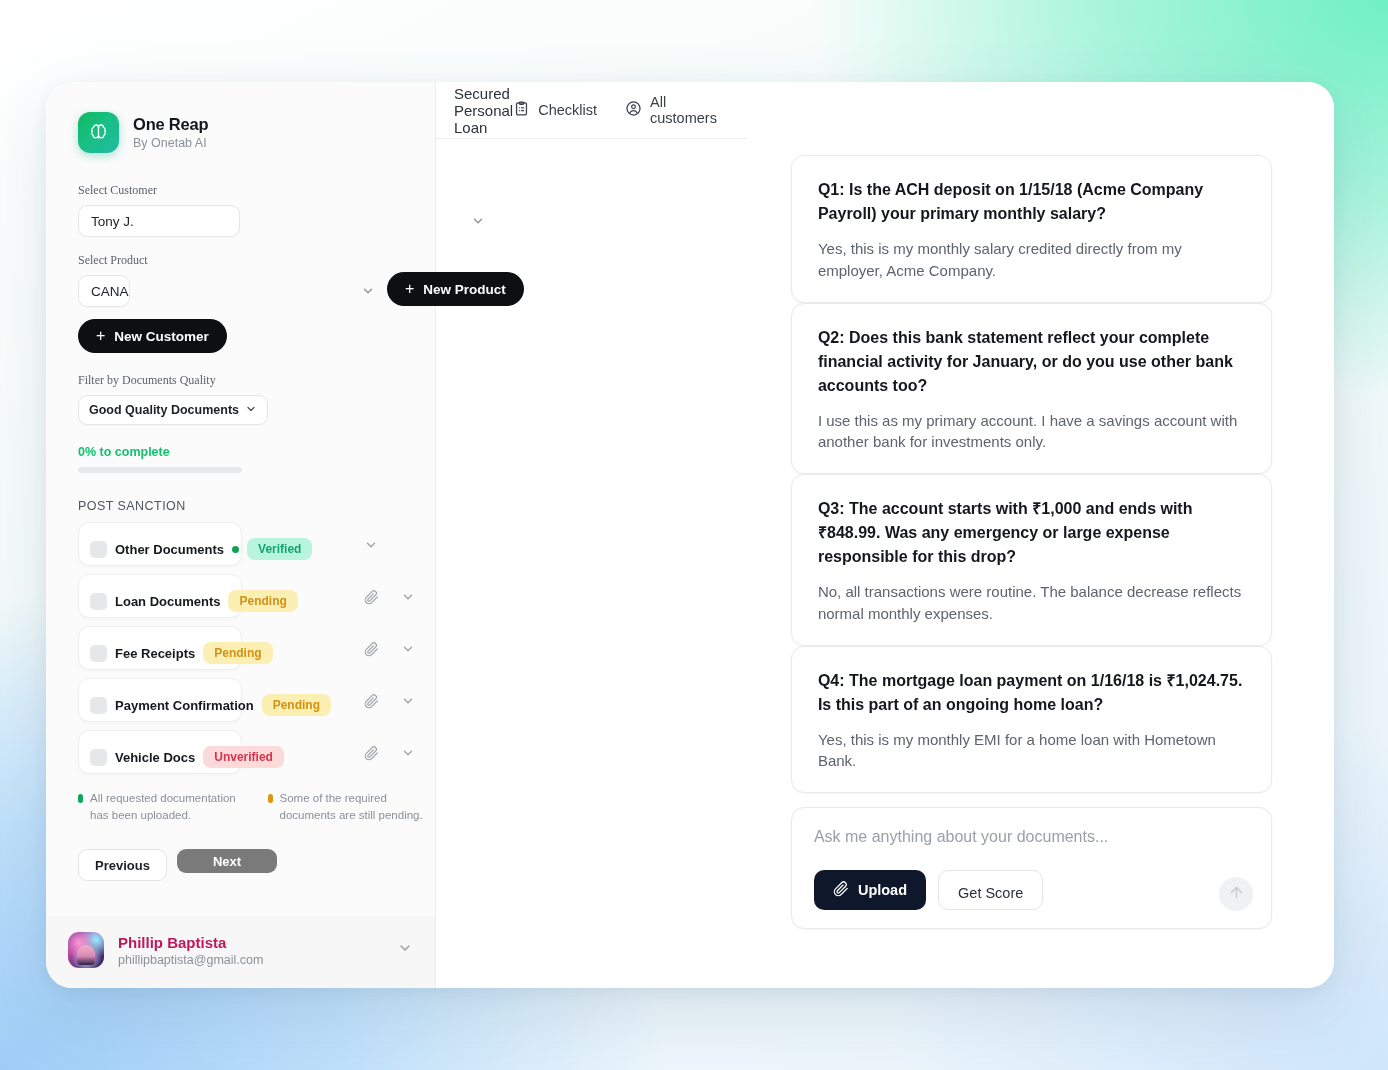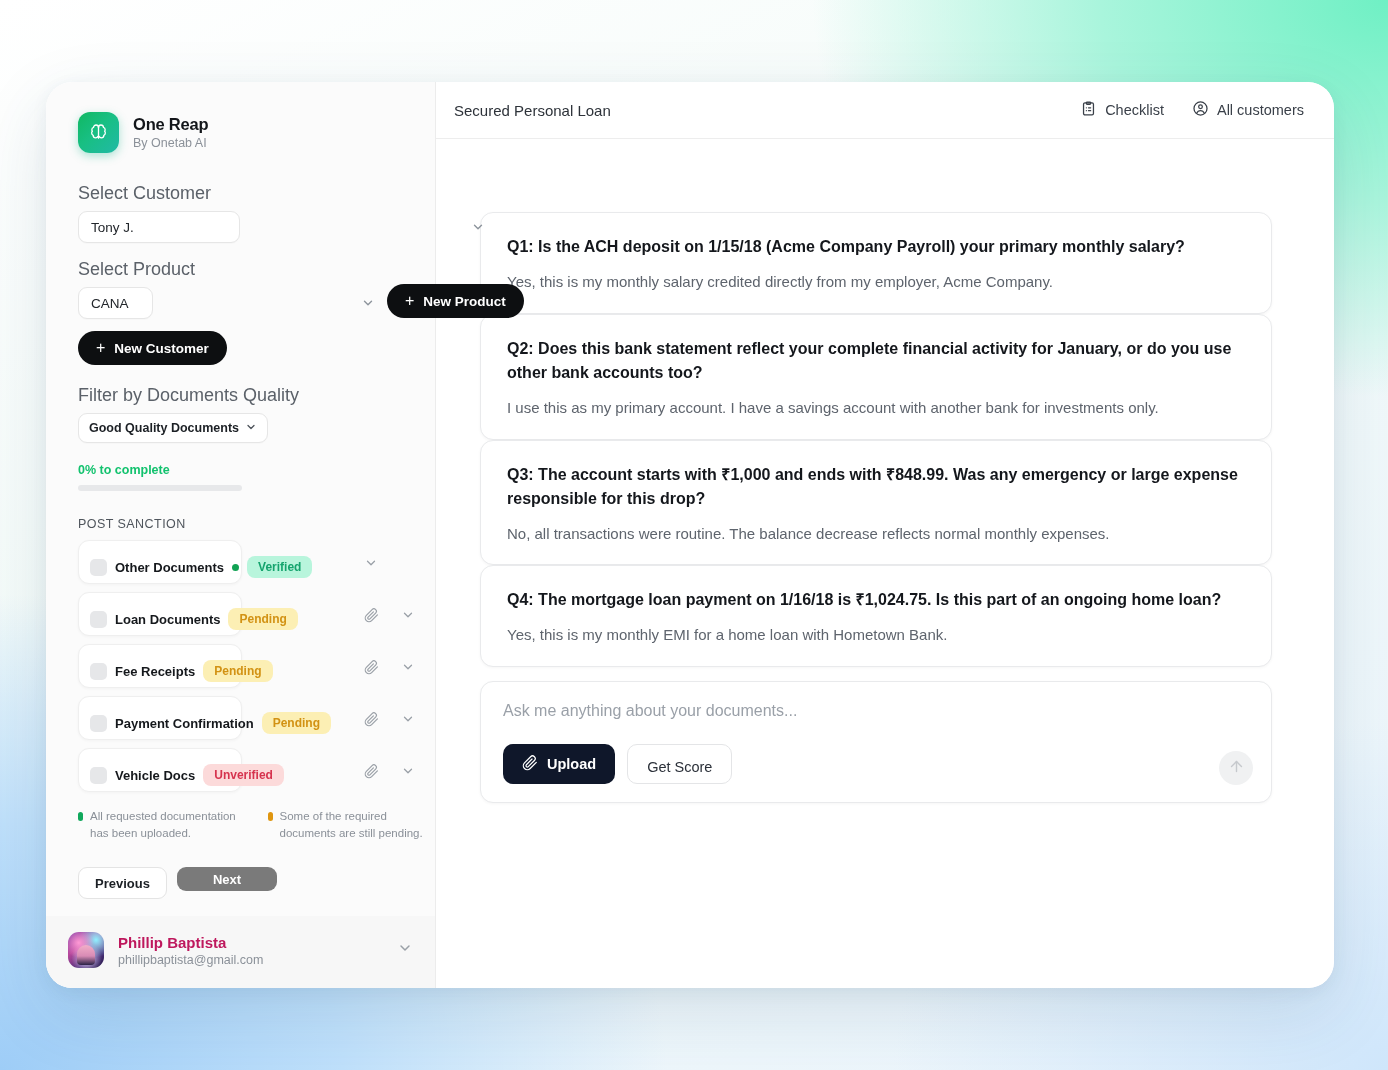--- a/index.html
+++ b/index.html
@@ -50,32 +50,32 @@
   .brand-logo {
     width: 41px; height: 41px; border-radius: 12px;
     background: linear-gradient(135deg, #10b862 0%, #18bf83 45%, #22b9a6 100%);
     display: flex; align-items: center; justify-content: center;
     box-shadow: 0 3px 10px rgba(25,180,140,.35);
   }
   .brand-name { font-size: 16.5px; font-weight: 700; color: #13161a; letter-spacing: -.2px; }
   .brand-sub  { font-size: 12.5px; color: #8b9199; margin-top: 2px; }
 
   .field-label {
-    font-size: 18px; color: #5b6169; margin-bottom: 7px; font-weight: 400;
+    font-size: 12px; color: #5b6169; margin-bottom: 7px; font-weight: 400; font-family: Liberation Serif, serif;
   }
   .select-row { position: relative; display: flex; align-items: center; gap: 10px; margin-bottom: 16px; }
   .select-box {
     height: 32px; background: #fff; border: 1px solid #e6e6e6;
     border-radius: 9px; display: flex; align-items: center;
     padding: 0 12px; font-size: 13.5px; color: #22262b;
     box-shadow: 0 1px 1px rgba(0,0,0,.02);
     white-space: nowrap; overflow: hidden;
   }
   .sel-customer { width: 162px; }
-  .sel-product  { width: 75px; padding-right: 2px; }
+  .sel-product  { width: 52px; padding-right: 2px; }
 
   .chev {
     width: 16px; height: 16px; color: #8d949c; flex: 0 0 16px;
     display: inline-flex; align-items: center; justify-content: center;
   }
   .chev-customer { position: absolute; left: 392px; top: 8px; }
   .chev-product  { position: absolute; left: 282px; top: 8px; }
 
   .btn-dark {
     background: #0d0f11; color: #fff; border: none;
@@ -185,21 +185,21 @@
   .avatar::after {
     content: ""; position: absolute; left: 9px; top: 13px;
     width: 18px; height: 20px; border-radius: 9px 9px 4px 4px;
     background: linear-gradient(180deg, #f2aec8 0%, #d88bb5 55%, #2b2246 100%);
   }
   .user-name { font-size: 15px; font-weight: 700; color: #be185d; }
   .user-mail { font-size: 12.5px; color: #8b9199; margin-top: 2px; }
   .user-chev { margin-left: auto; color: #9aa0a7; }
 
   
-  .main { flex: 1 1 auto; display: flex; flex-direction: column; min-width: 0; background: #fff; border-radius: 0 26px 26px 0; }
+  .main { flex: 1 1 auto; display: flex; min-width: 0; background: #fff; border-radius: 0 26px 26px 0; }
   .main-header {
     height: 57px; flex: 0 0 57px;
     display: flex; align-items: center;
     padding: 0 30px 0 18px;
     border-bottom: 1px solid #ededed;
   }
   .main-title { font-size: 15px; color: #2d3239; }
   .header-actions { margin-left: auto; display: flex; gap: 28px; }
   .hdr-btn {
     display: inline-flex; align-items: center; gap: 8px;

